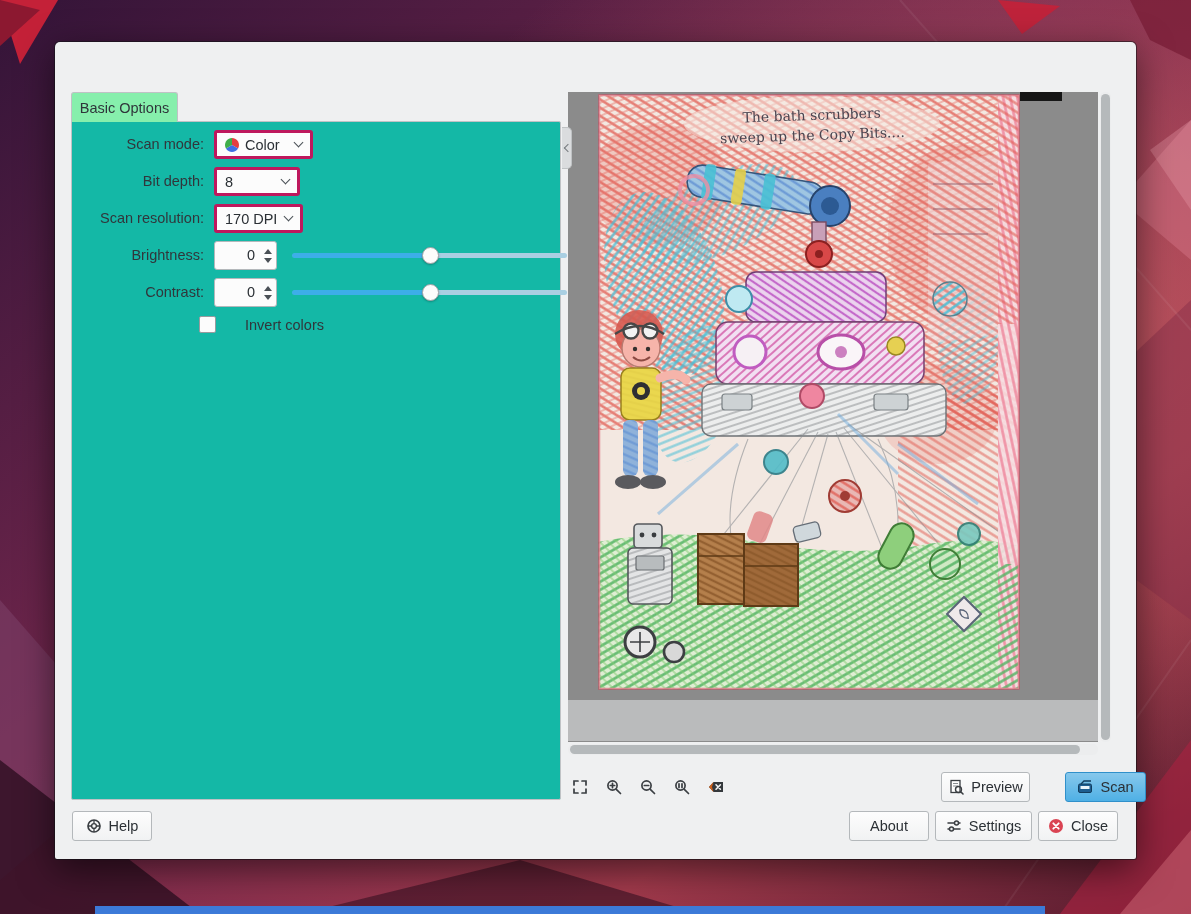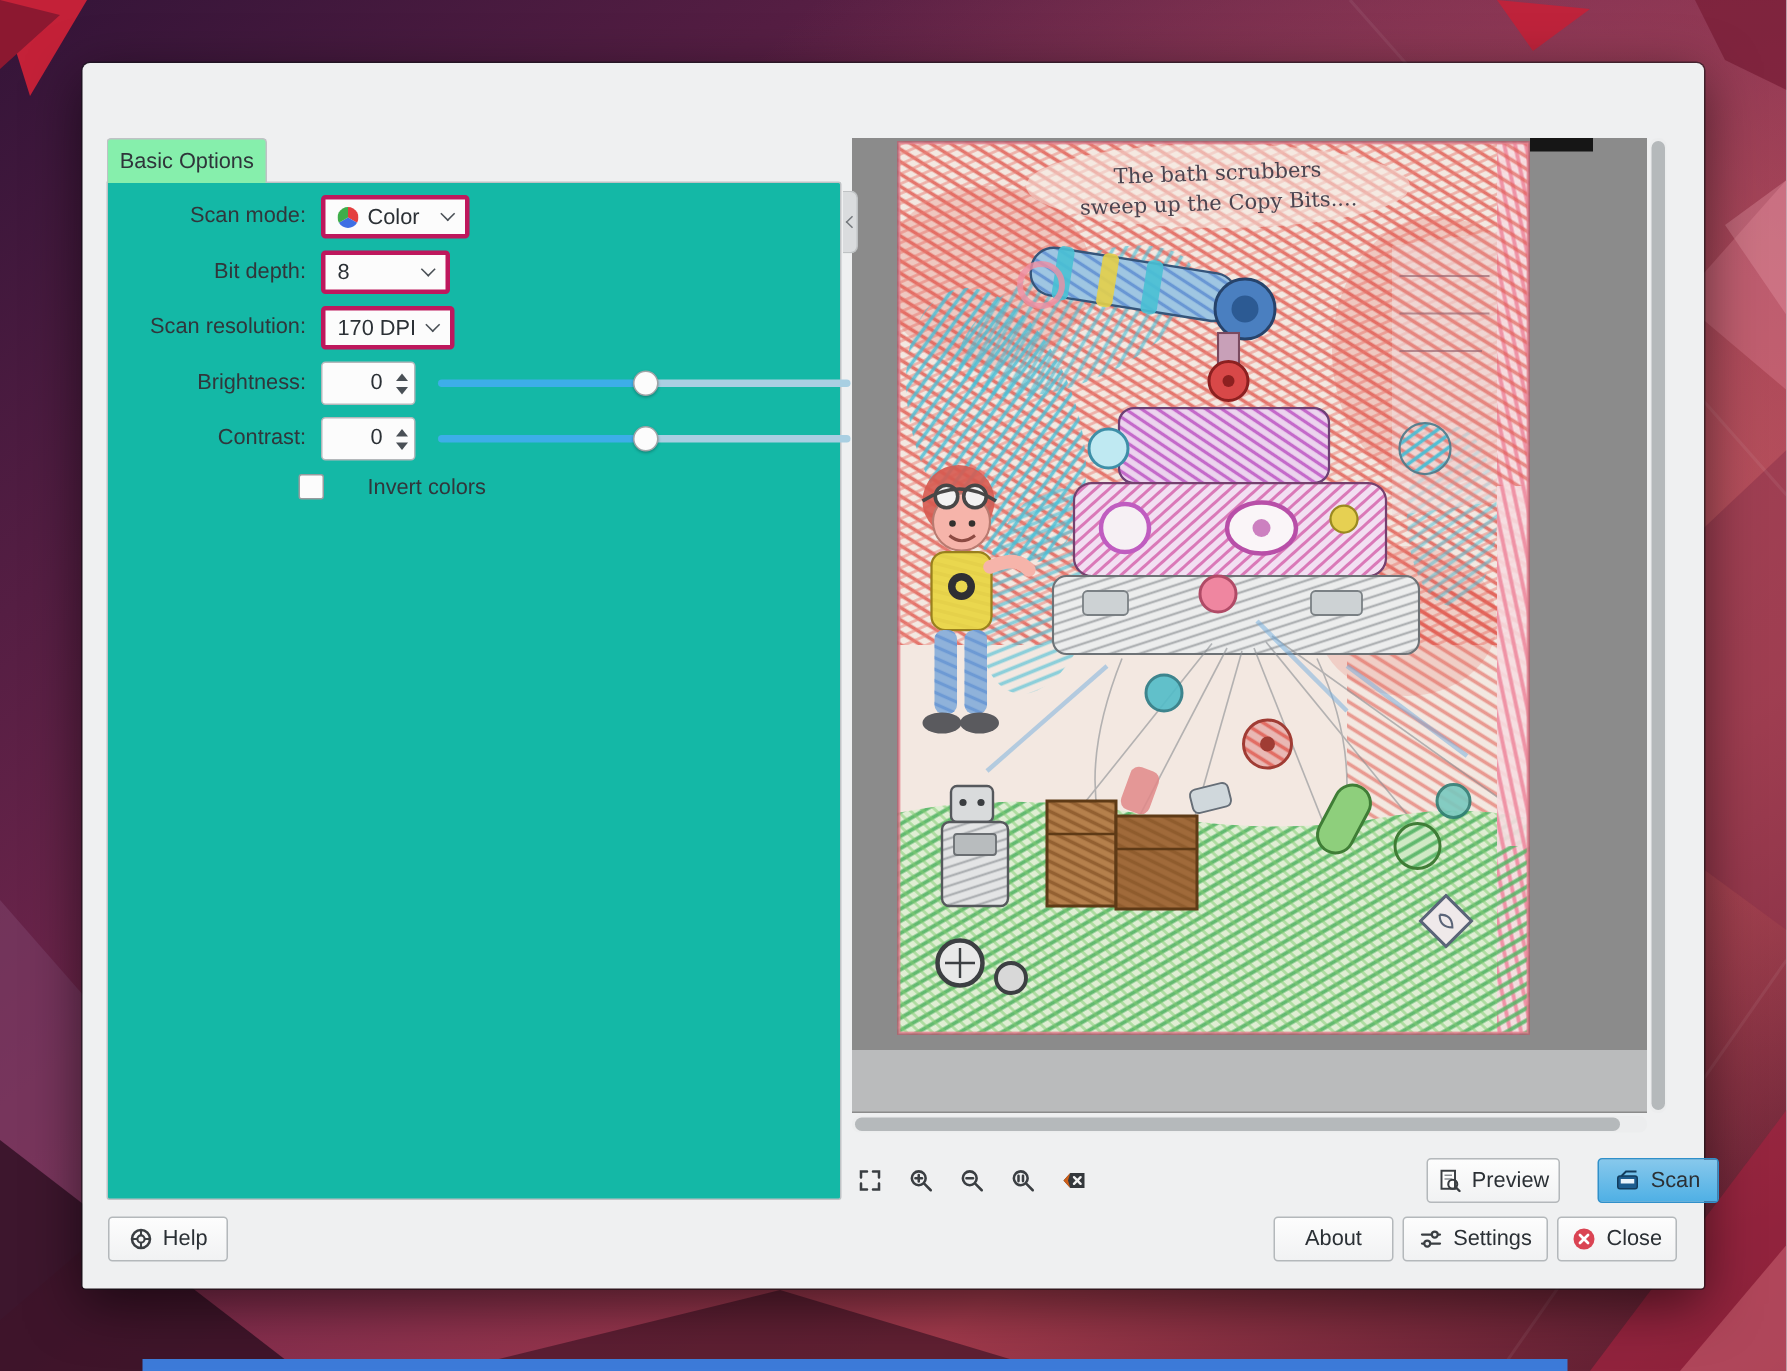--- a/index.html
+++ b/index.html
@@ -414,21 +414,21 @@
       </svg>
     </div>
     <div class="tool-btn" style="left:650px;">
       <svg viewBox="0 0 18 18">
         <path d="M6.5 4 H16 V14 H6.5 L2 9 Z" fill="#34383c"></path>
         <path d="M6.5 4 L2 9 L6.5 14 L5 9 Z" fill="#cf5f18"></path>
         <path d="M9 6.8 L13.4 11.2 M13.4 6.8 L9 11.2" stroke="#f2f2f2" stroke-width="1.6" stroke-linecap="round"></path>
       </svg>
     </div>
 
-    <div class="btn" style="left:886px; top:730px; width:89px;margin-left:10px;">
+    <div class="btn" style="left:886px; top:730px; width:89px;">
       <svg width="16" height="16" viewBox="0 0 16 16">
         <rect x="3" y="1.5" width="9" height="12" fill="#fdfdfd" stroke="#3a3e42" stroke-width="1.3"></rect>
         <path d="M5 4.5h5 M5 7h5" stroke="#8a8e92" stroke-width="1"></path>
         <circle cx="10.5" cy="10.5" r="3" fill="none" stroke="#3a3e42" stroke-width="1.4"></circle>
         <path d="M12.7 12.7 L15 15" stroke="#3a3e42" stroke-width="1.6" stroke-linecap="round"></path>
       </svg>
       <span>Preview</span>
     </div>
     <div class="btn primary" style="left:982px; top:730px; width:81px;">
       <svg width="16" height="16" viewBox="0 0 16 16">

